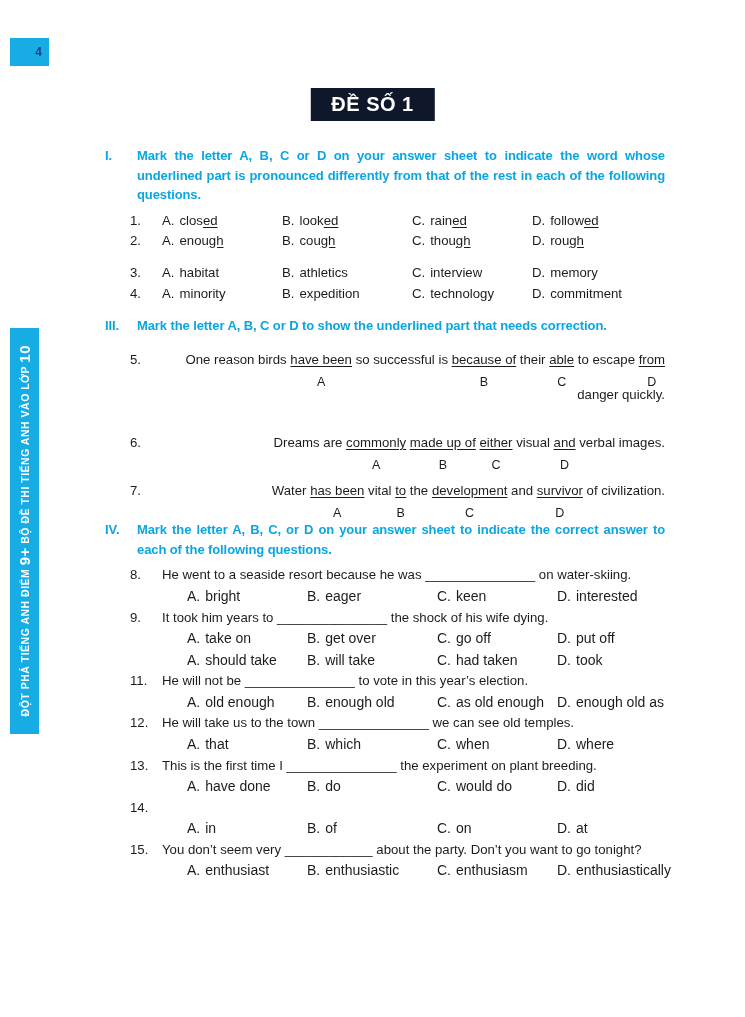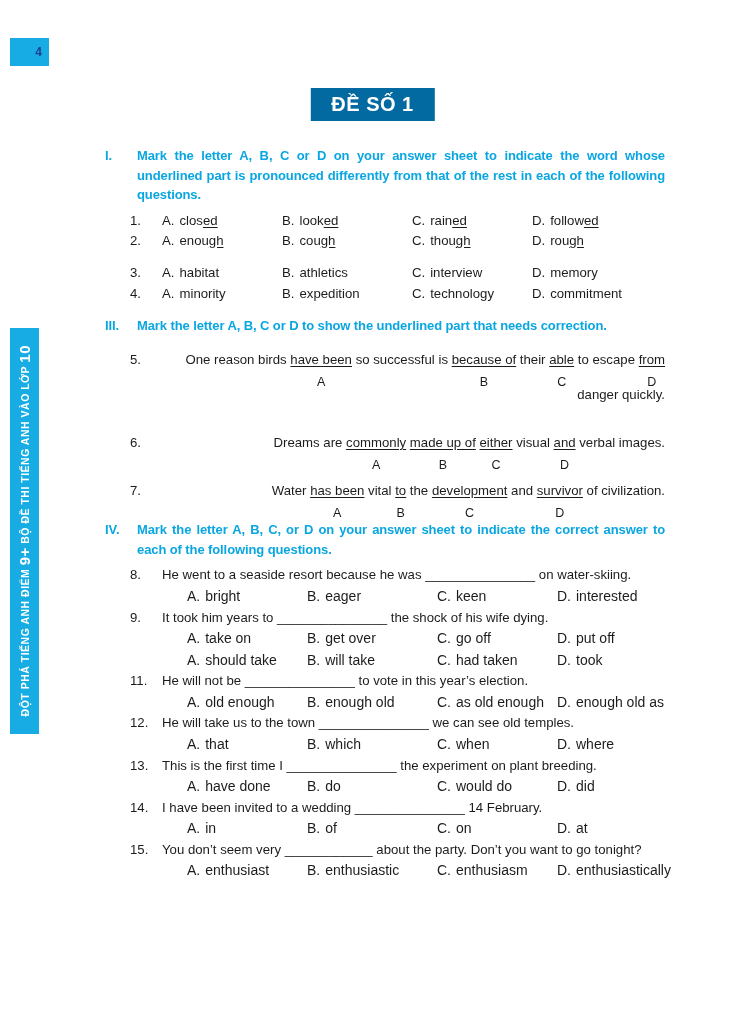--- a/index.html
+++ b/index.html
@@ -28,21 +28,21 @@
   .side-text {
     display:block; writing-mode:vertical-rl; transform:rotate(180deg);
     color:#fff; font-weight:bold; font-size:10.5px;
     letter-spacing:.5px; white-space:nowrap;
   }
   .side-text .bigseg { font-size:15px; }
 
   
   .title-box {
     position:absolute; top:88px; left:50%; transform:translateX(-50%);
-    background:#0369a1; color:#ffffff;
+    background:#0f172a; color:#ffffff;
     font-size:20px; font-weight:bold; letter-spacing:.5px;
     padding:5px 21px;
   }
 
   
   .content { position:absolute; left:105px; top:146px; width:560px; }
 
   .section { margin-bottom:12px; }
   .sec-head {
     display:flex; color:#0AA6E2; font-weight:bold;
@@ -213,21 +213,20 @@
           <div class="stem">This is the first time I _______________ the experiment on plant breeding.</div>
         </div>
         <div class="opts indent">
           <span class="opt"><span class="opt-label">A.</span><span class="opt-text">have done</span></span>
           <span class="opt"><span class="opt-label">B.</span><span class="opt-text">do</span></span>
           <span class="opt"><span class="opt-label">C.</span><span class="opt-text">would do</span></span>
           <span class="opt"><span class="opt-label">D.</span><span class="opt-text">did</span></span>
         </div>
         <div class="q-row">
           <span class="q-num">14.</span>
-          <div class="stem">I have been invited to a wedding _______________ 14 February.</div>
         </div>
         <div class="opts indent">
           <span class="opt"><span class="opt-label">A.</span><span class="opt-text">in</span></span>
           <span class="opt"><span class="opt-label">B.</span><span class="opt-text">of</span></span>
           <span class="opt"><span class="opt-label">C.</span><span class="opt-text">on</span></span>
           <span class="opt"><span class="opt-label">D.</span><span class="opt-text">at</span></span>
         </div>
         <div class="q-row">
           <span class="q-num">15.</span>
           <div class="stem">You don’t seem very ____________ about the party. Don’t you want to go tonight?</div>

